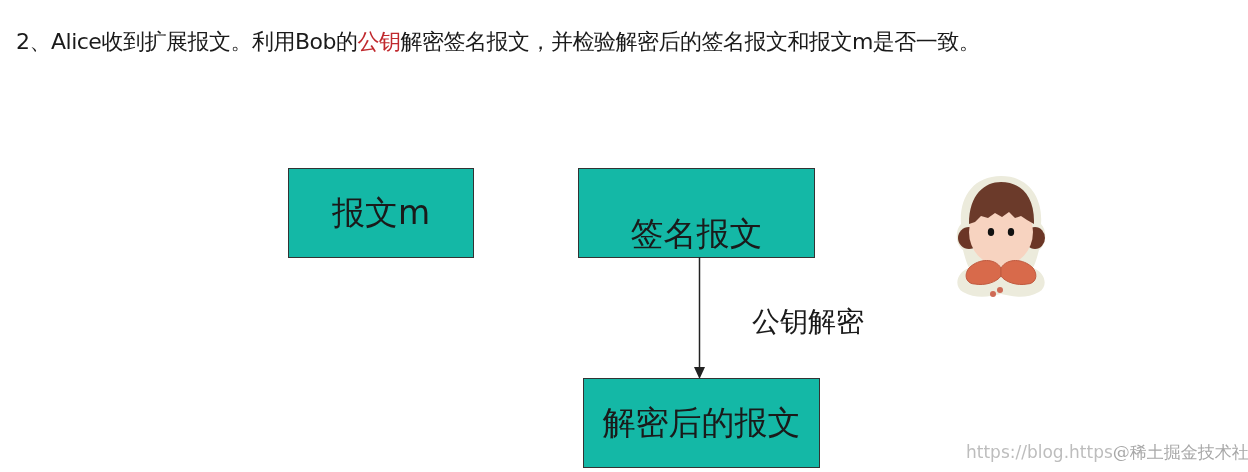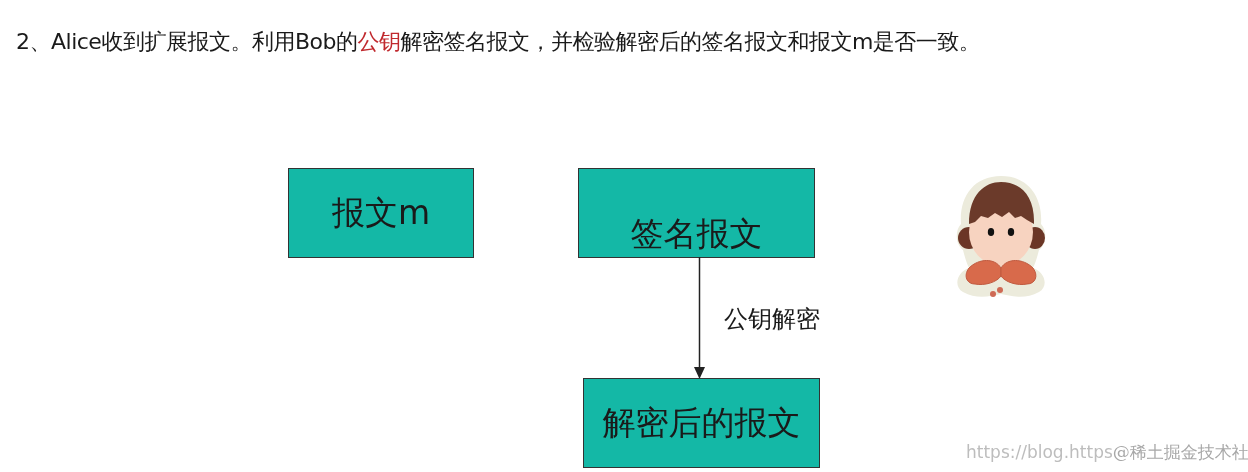--- a/index.html
+++ b/index.html
@@ -1,20 +1,20 @@
 <!DOCTYPE html>
 <html><head>
 <meta charset="utf-8">
 <style>
   html, body { margin: 0; padding: 0; background: #ffffff; }
   body { width: 1248px; height: 472px; position: relative; overflow: hidden; font-family: "DejaVu Sans", "Liberation Sans", sans-serif; color: #1a1a1a; }
   .para { position: absolute; left: 16px; top: 14px; width: 1225px; font-size: 22px; line-height: 56px; letter-spacing: -0.5px; }
   .para .hl { color: #c0282d; }
   .box { position: absolute; border: 1.5px solid #333; background: #14b8a6; display: flex; align-items: center; justify-content: center; font-size: 33px; box-sizing: border-box; }
-  .edge-label { position: absolute; font-size: 24px; }
+  .edge-label { position: absolute; font-size: 28px; margin-left: 28px; }
   .arrow { position: absolute; }
   .avatar { position: absolute; left: 955px; top: 172px; width: 92px; height: 130px; }
   .watermark { position: absolute; left: 966px; top: 441px; font-size: 17px; color: #bdbdbd; white-space: nowrap; }
   .watermark .cn { font-family: "DejaVu Serif", "Liberation Serif", serif; color: #a8a8a8; }
 </style>
 </head>
 <body>
 
 <div class="para"><span>2、Alice收到扩展报文。利用Bob的</span><span class="hl">公钥</span><span>解密签名报文，并检验解密后的签名报文和报文m是否一致。</span></div>
 

